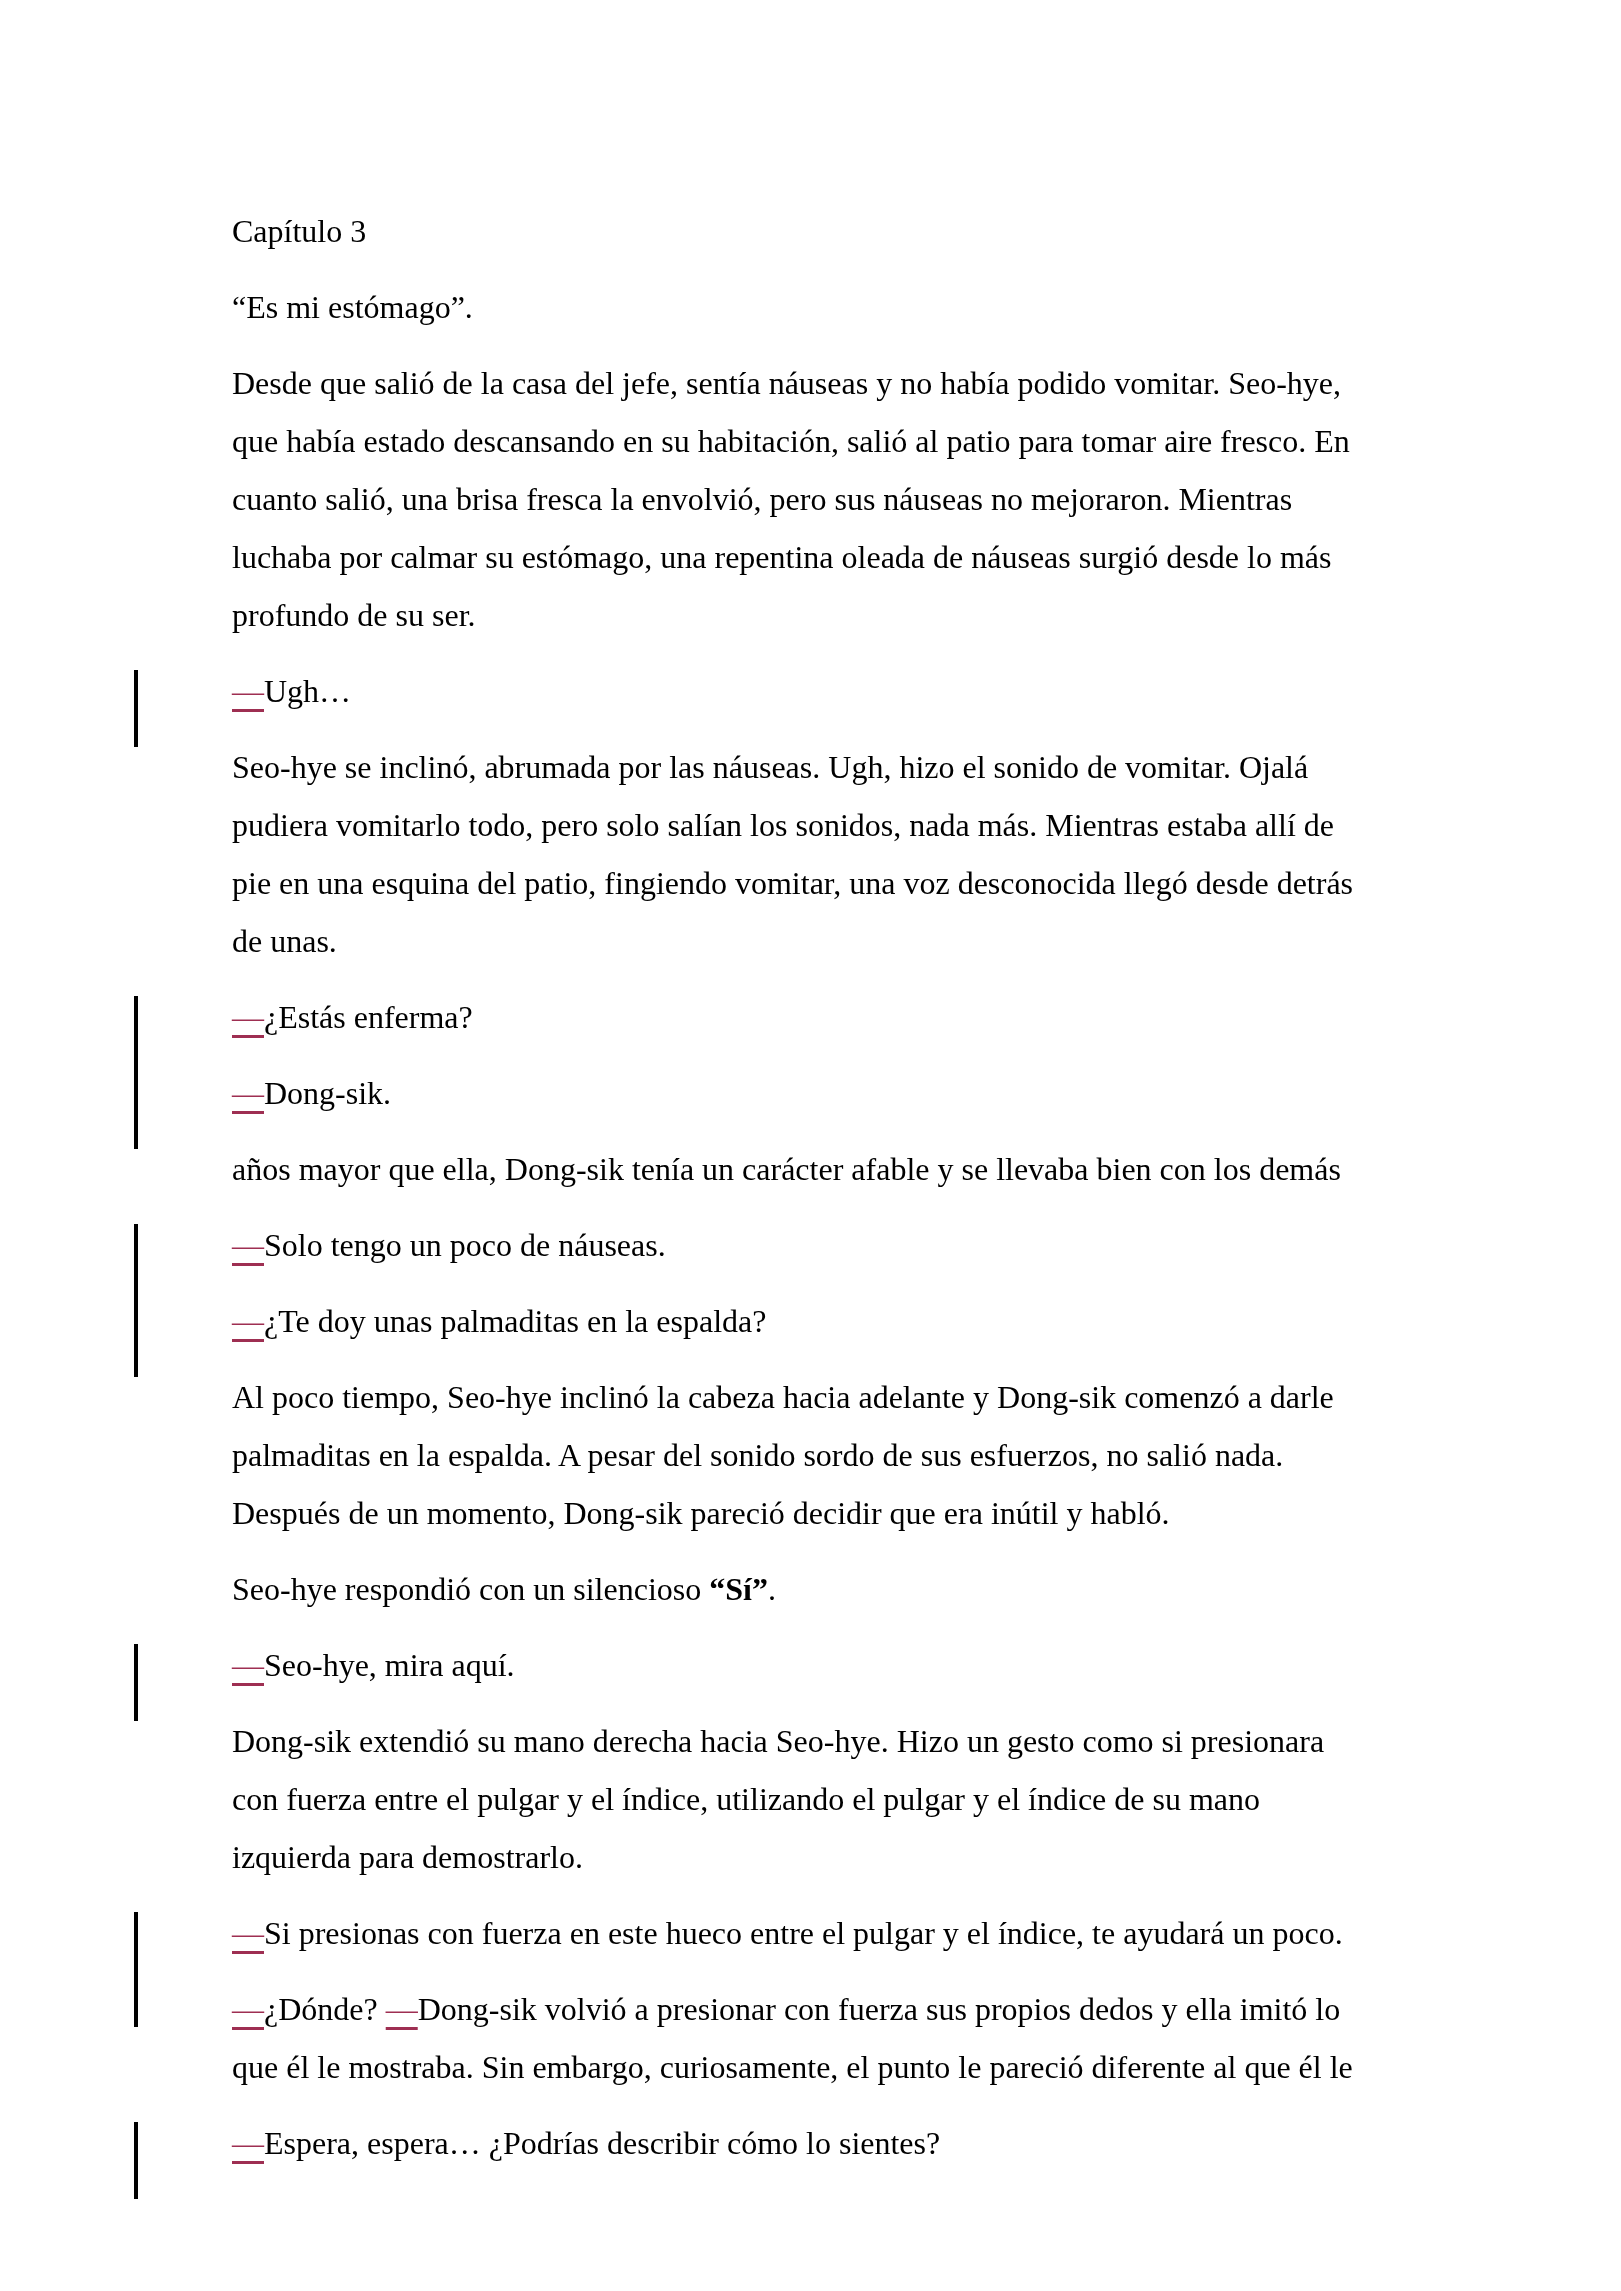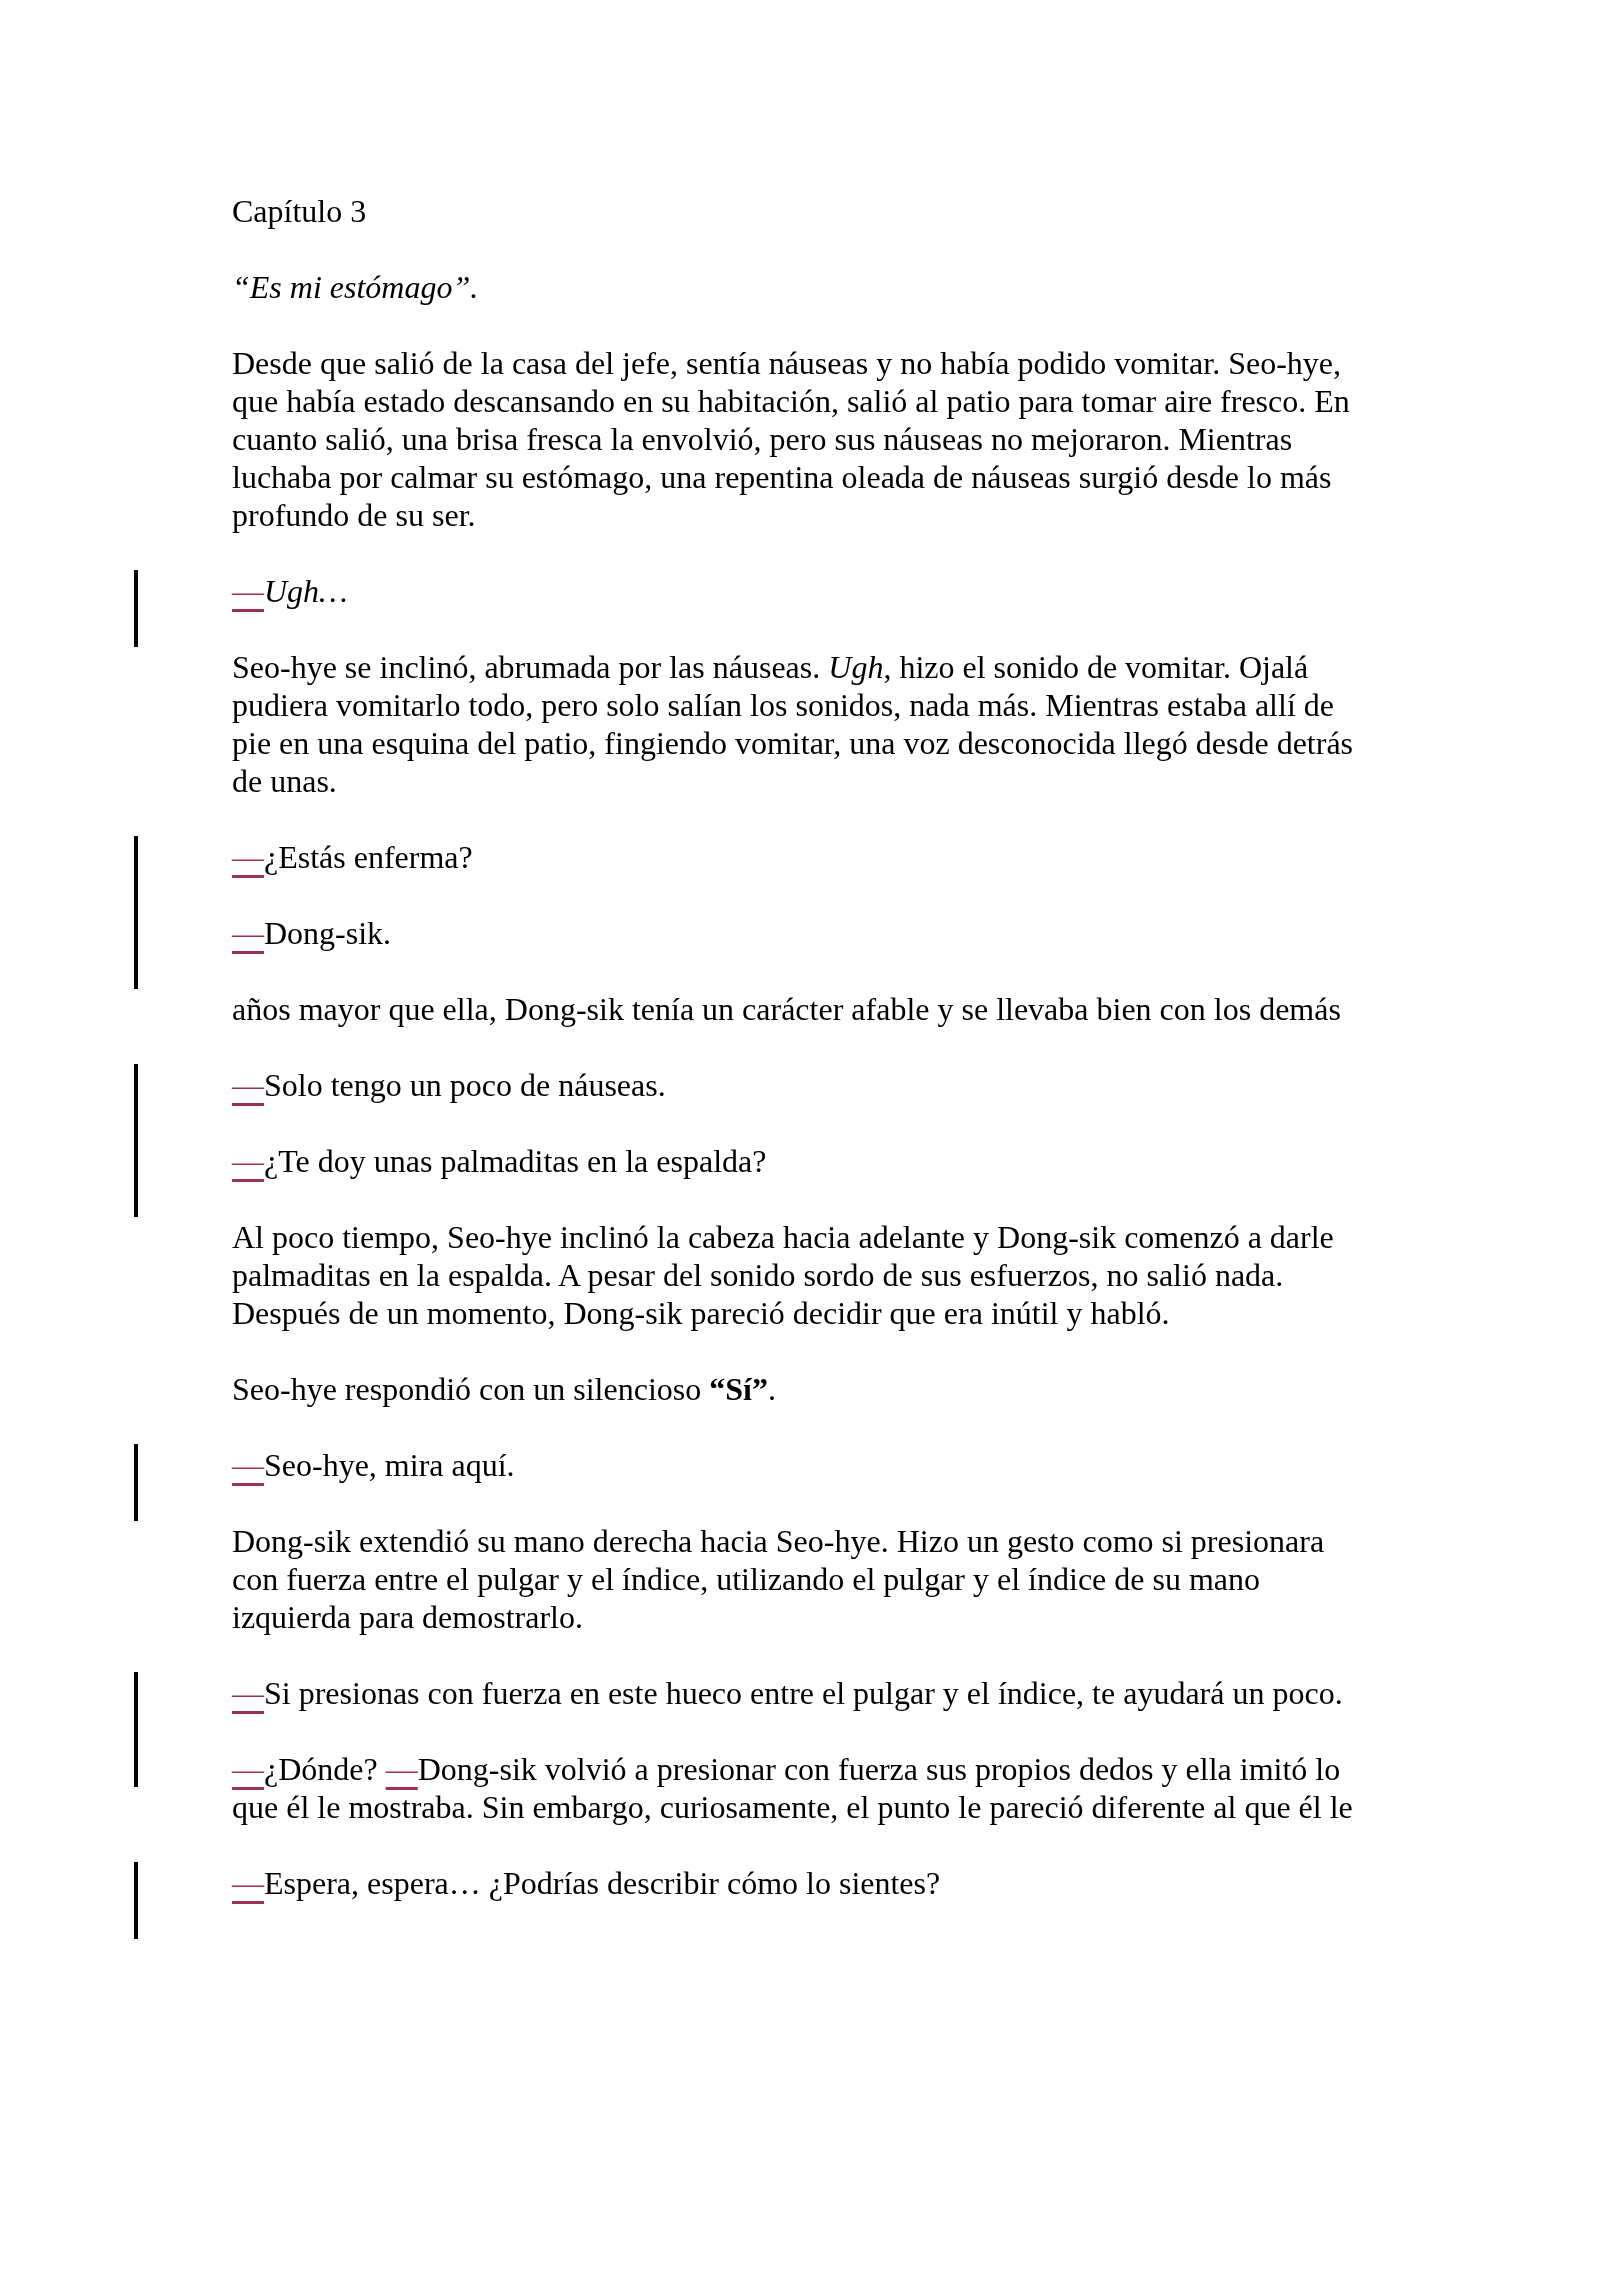--- a/index.html
+++ b/index.html
@@ -24,22 +24,23 @@
     line-height: 38px;
     color: #000000;
   }
   #doc p {
     margin: 0 0 38px 0;
     position: relative;
   }
   .line {
     display: block;
     white-space: pre;
+    margin-top: 20px;
   }
-  .seg-i { font-style: italic; }
+  .seg-i { }
   .seg-b { font-weight: bold; }
   .seg-ins {
     text-decoration: underline;
     text-decoration-thickness: 3.4px;
     text-underline-offset: 6.9px;
   }
   .changebar {
     position: absolute;
     left: -98px;
     top: -2px;

